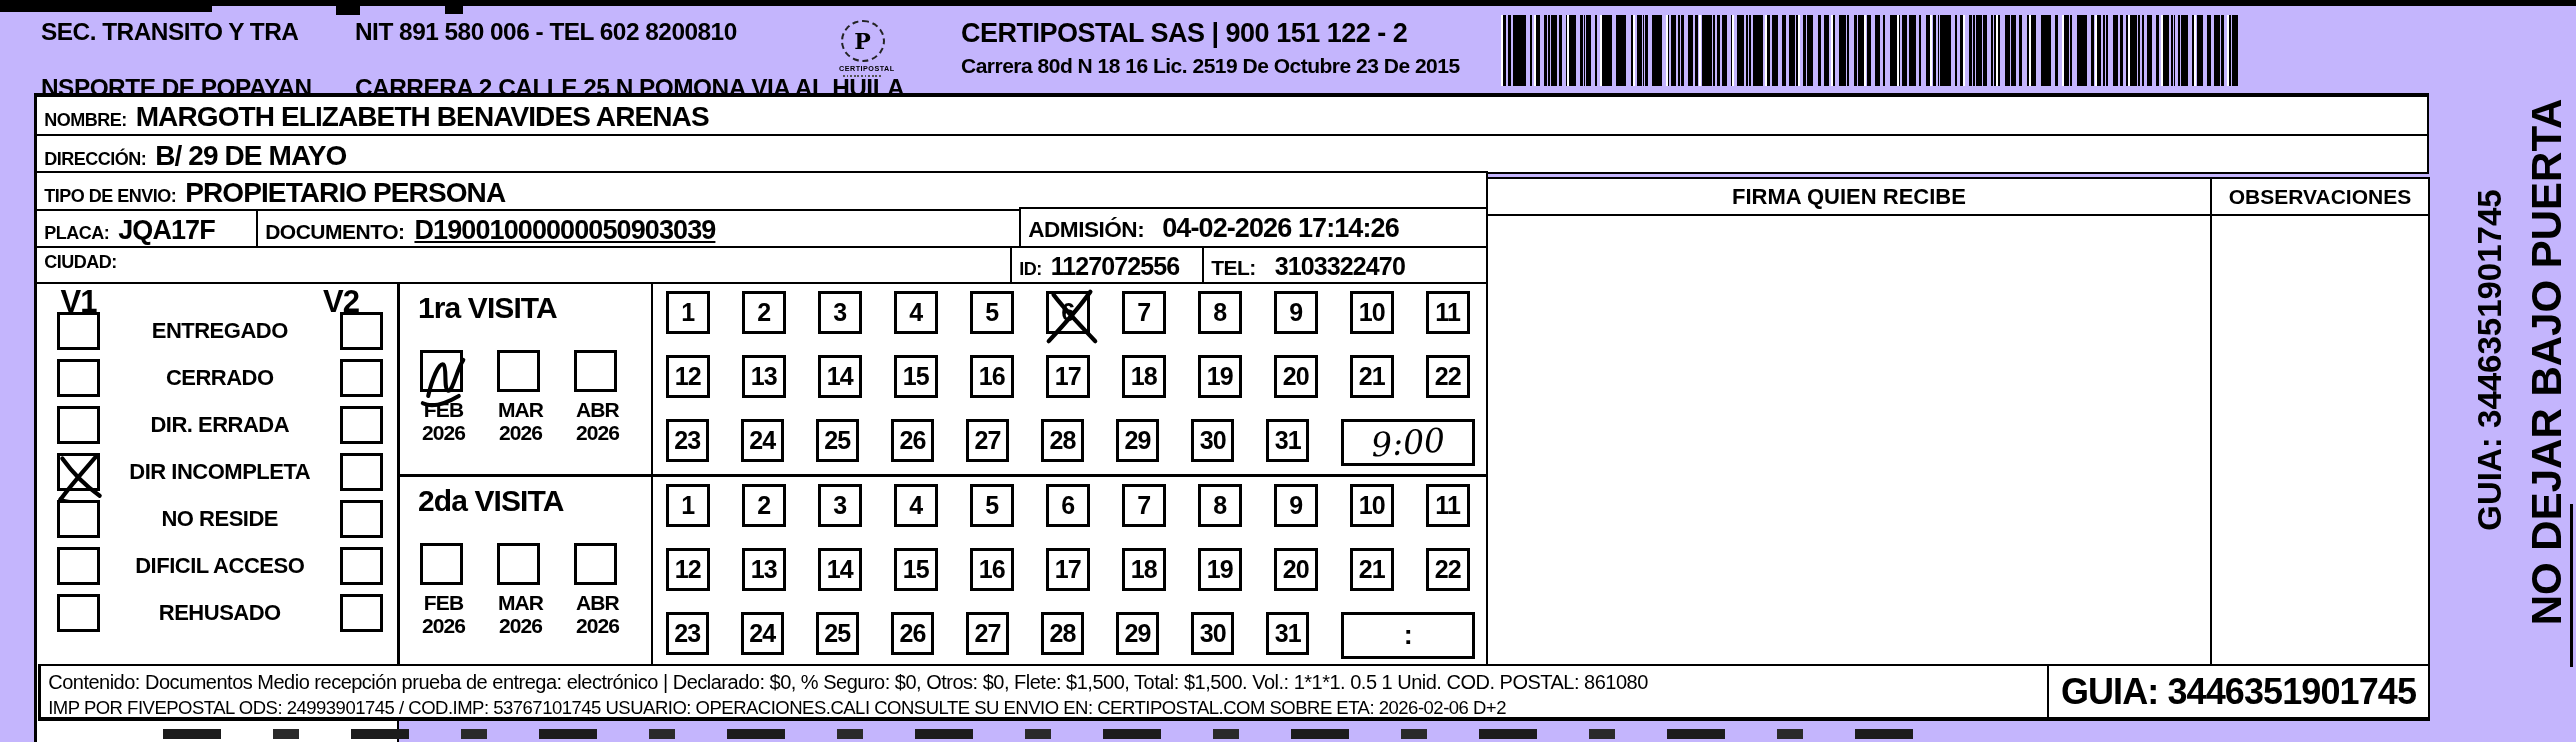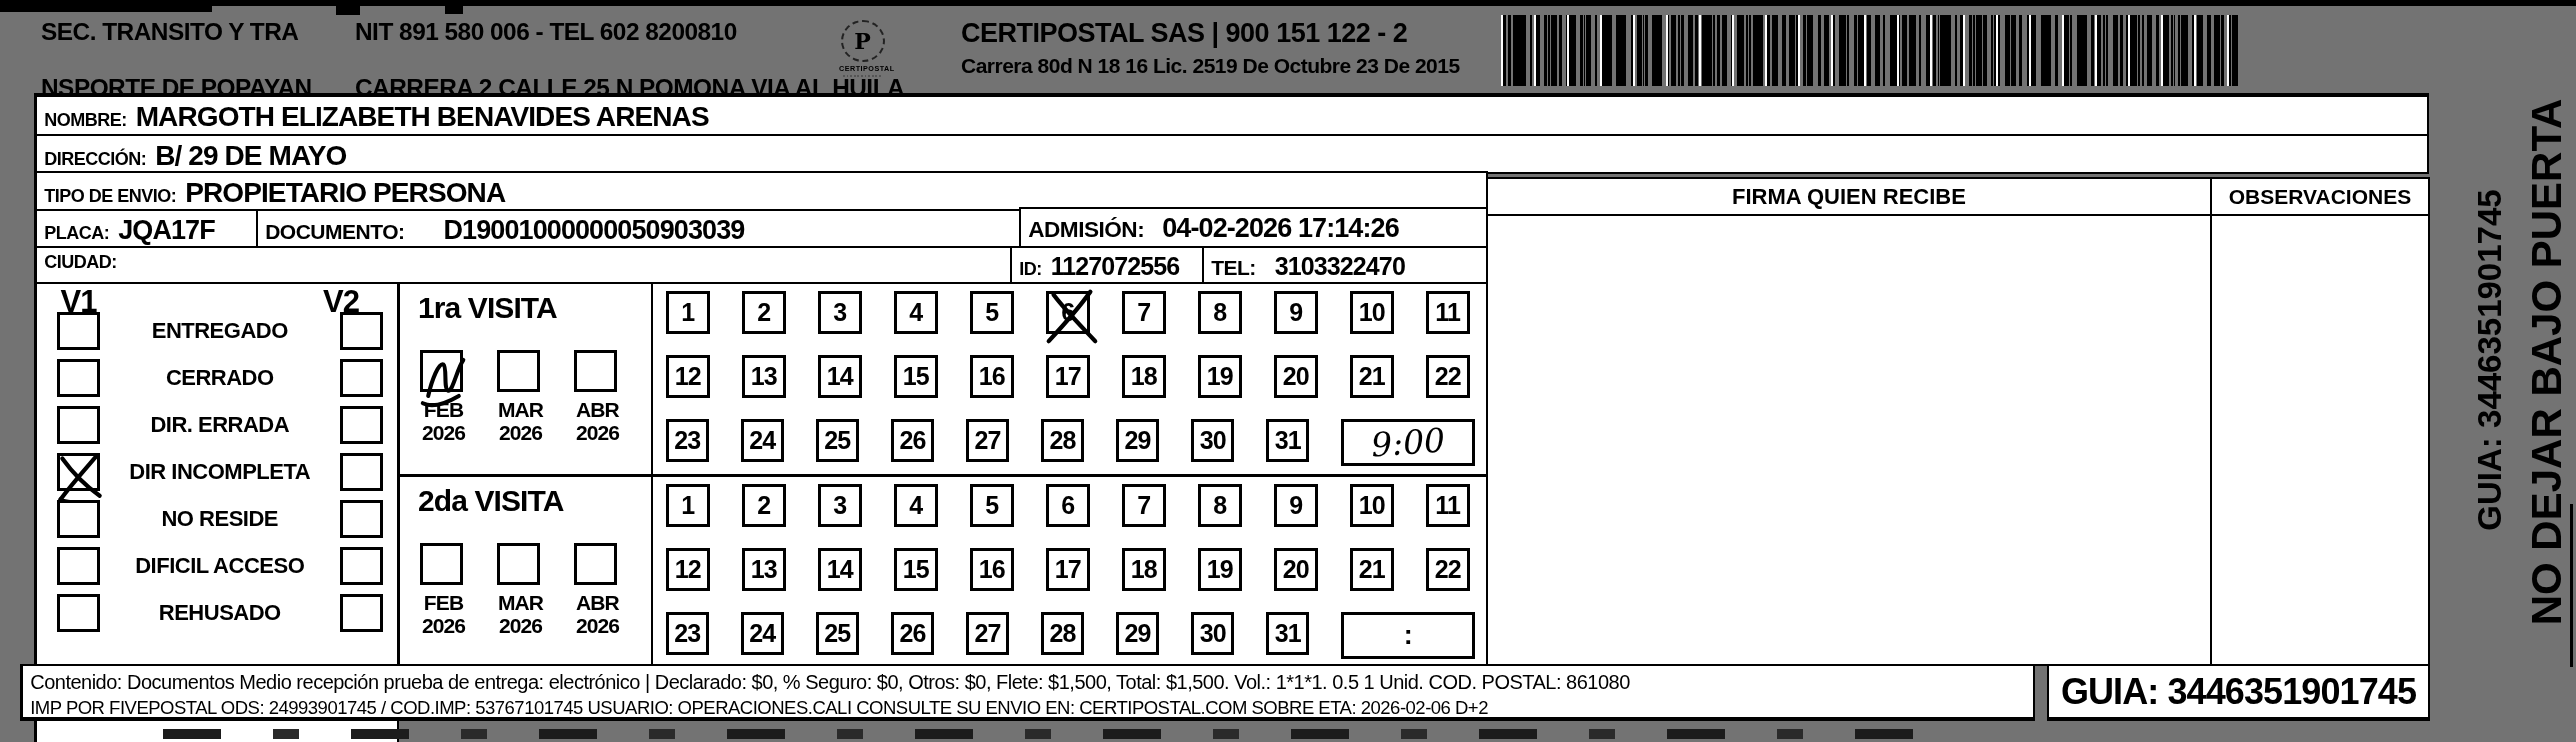--- a/index.html
+++ b/index.html
@@ -1,16 +1,16 @@
 <!DOCTYPE html>
 <html style="font-size:14.5px"><head>
 <meta charset="utf-8">
 <style>
   html,body{margin:0;padding:0;background:#fff;}
-  .sheet{position:relative;width:2576px;height:743px;background:#737373;color:#000;
+  .sheet{position:relative;width:2576px;height:743px;background:#c4b5fd;color:#000;
          font-family:"Liberation Sans",sans-serif;overflow:hidden;}
   .abs{position:absolute;}
   .cell{position:absolute;border:2.7px solid #000;box-sizing:border-box;background:#fff;}
   .lblrow{display:flex;align-items:baseline;gap:9px;padding:3.6px 5.4px 0 7.2px;white-space:nowrap;overflow:hidden;}
   .sm-label{font-weight:bold;font-size:18px;letter-spacing:-0.5px;}
   .md-label{font-weight:bold;font-size:21px;letter-spacing:-0.5px;}
   .val{font-weight:bold;font-size:27px;letter-spacing:-0.9px;}
   .val-lg{font-weight:bold;font-size:28px;letter-spacing:-0.9px;}
   
   .hdr-2line{line-height:28px;font-size:24.4px;font-weight:bold;letter-spacing:-0.5px;white-space:pre-line;}
@@ -108,21 +108,21 @@
     <span class="sm-label">TIPO DE ENVIO:</span>
     <span class="val-lg">PROPIETARIO PERSONA</span>
   </div>
 
   <div class="cell lblrow" style="left:34px;top:209px;width:224px;height:40px;border-left-width:3.6px;">
     <span class="sm-label">PLACA:</span>
     <span class="val">JQA17F</span>
   </div>
   <div class="cell lblrow" style="left:256px;top:209px;width:766px;height:40px;">
     <span class="md-label">DOCUMENTO:</span>
-    <span class="val" style="margin-left:30px;">D19001000000050903039</span>
+    <span class="val" style="margin-left:1px;text-decoration:underline;">D19001000000050903039</span>
   </div>
   <div class="cell lblrow" style="left:1019px;top:207px;width:469px;height:43px;">
     <span class="md-label" style="font-size:22.6px;">ADMISIÓN:</span>
     <span class="val" style="margin-left:9px;">04-02-2026 17:14:26</span>
   </div>
 
   <div class="cell lblrow" style="left:34px;top:246px;width:979px;height:39px;border-left-width:3.6px;">
     <span class="sm-label">CIUDAD:</span>
   </div>
   <div class="cell lblrow" style="left:1010px;top:246px;width:194px;height:39px;">
@@ -321,21 +321,21 @@
 
   <div class="cell col-head" style="left:1486px;top:177px;width:726px;height:40px;font-size:22px;">
     <span>FIRMA QUIEN RECIBE</span>
   </div>
   <div class="cell col-head" style="left:2210px;top:177px;width:220px;height:40px;font-size:21px;">
     <span>OBSERVACIONES</span>
   </div>
   <div class="cell" style="left:1486px;top:214px;width:726px;height:452px;"></div>
   <div class="cell" style="left:2210px;top:214px;width:220px;height:452px;"></div>
 
-  <div class="cell" style="left:20px;top:664px;width:2015px;height:57px;border-left-width:3.6px;border-bottom-width:4.5px;padding:4.5px 0 0 7.2px;">
+  <div class="cell" style="left:38px;top:664px;width:2015px;height:57px;border-left-width:3.6px;border-bottom-width:4.5px;padding:4.5px 0 0 7.2px;">
     <div class="foot1">Contenido: Documentos Medio recepción prueba de entrega: electrónico | Declarado: $0, % Seguro: $0, Otros: $0, Flete: $1,500, Total: $1,500. Vol.: 1*1*1. 0.5  1 Unid. COD. POSTAL: 861080</div>
     <div class="foot2">IMP POR FIVEPOSTAL ODS: 24993901745 / COD.IMP: 53767101745 USUARIO: OPERACIONES.CALI CONSULTE SU ENVIO EN: CERTIPOSTAL.COM SOBRE ETA: 2026-02-06 D+2</div>
   </div>
   <div class="cell guia-big" style="left:2047px;top:664px;width:383px;height:57px;border-bottom-width:4.5px;">
     <span>GUIA: 3446351901745</span>
   </div>
 
   <div class="vrot vwarn" style="left:2547px;top:362px;">NO DEJAR BAJO PUERTA</div>
   <div class="vrot vguia" style="left:2490px;top:360px;">GUIA: 3446351901745</div>
 

